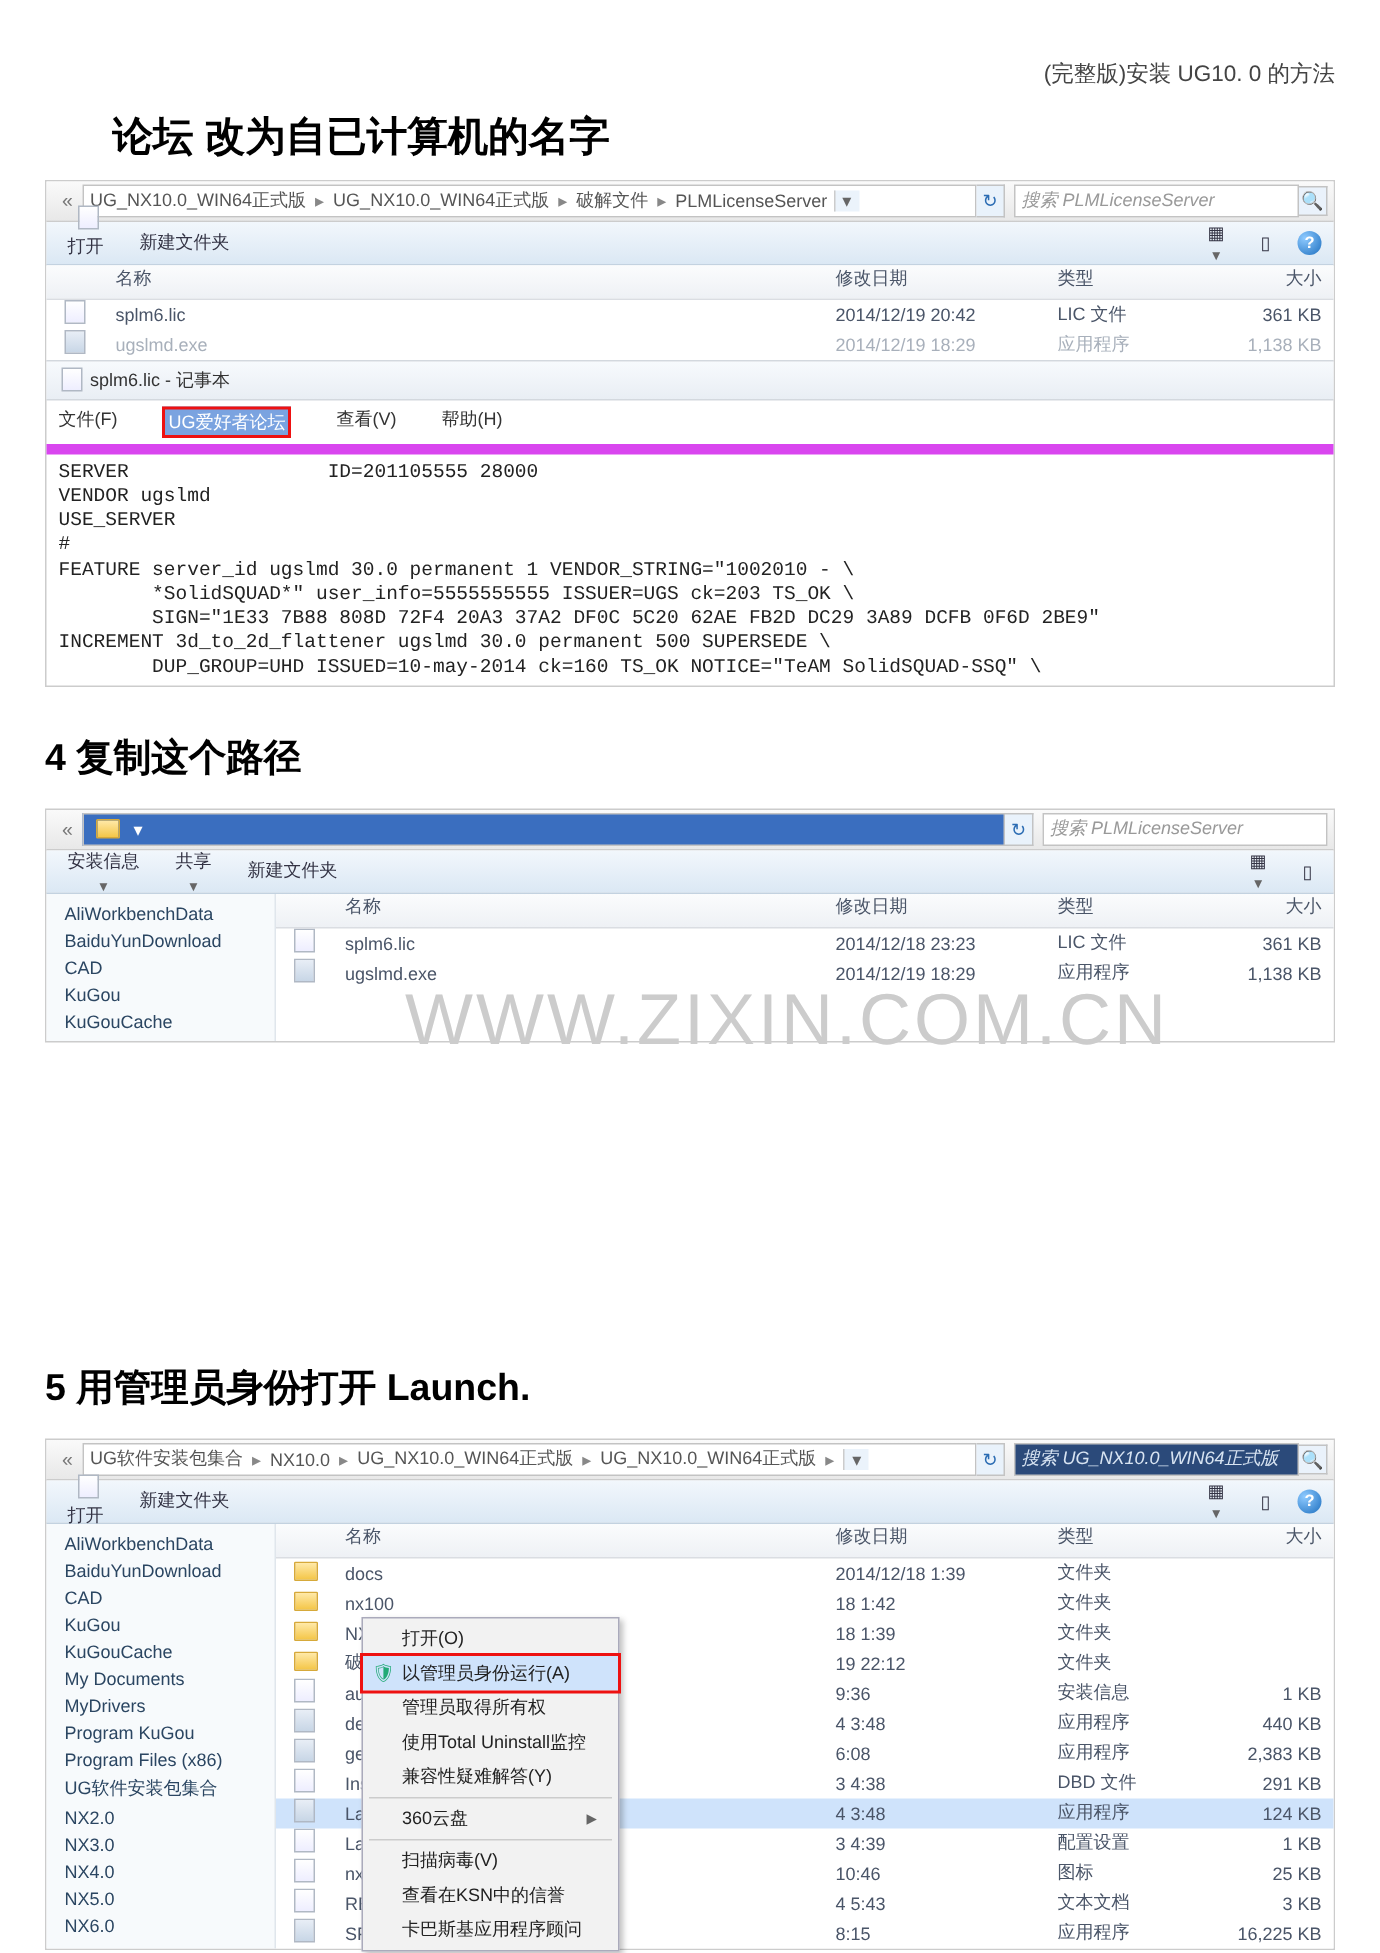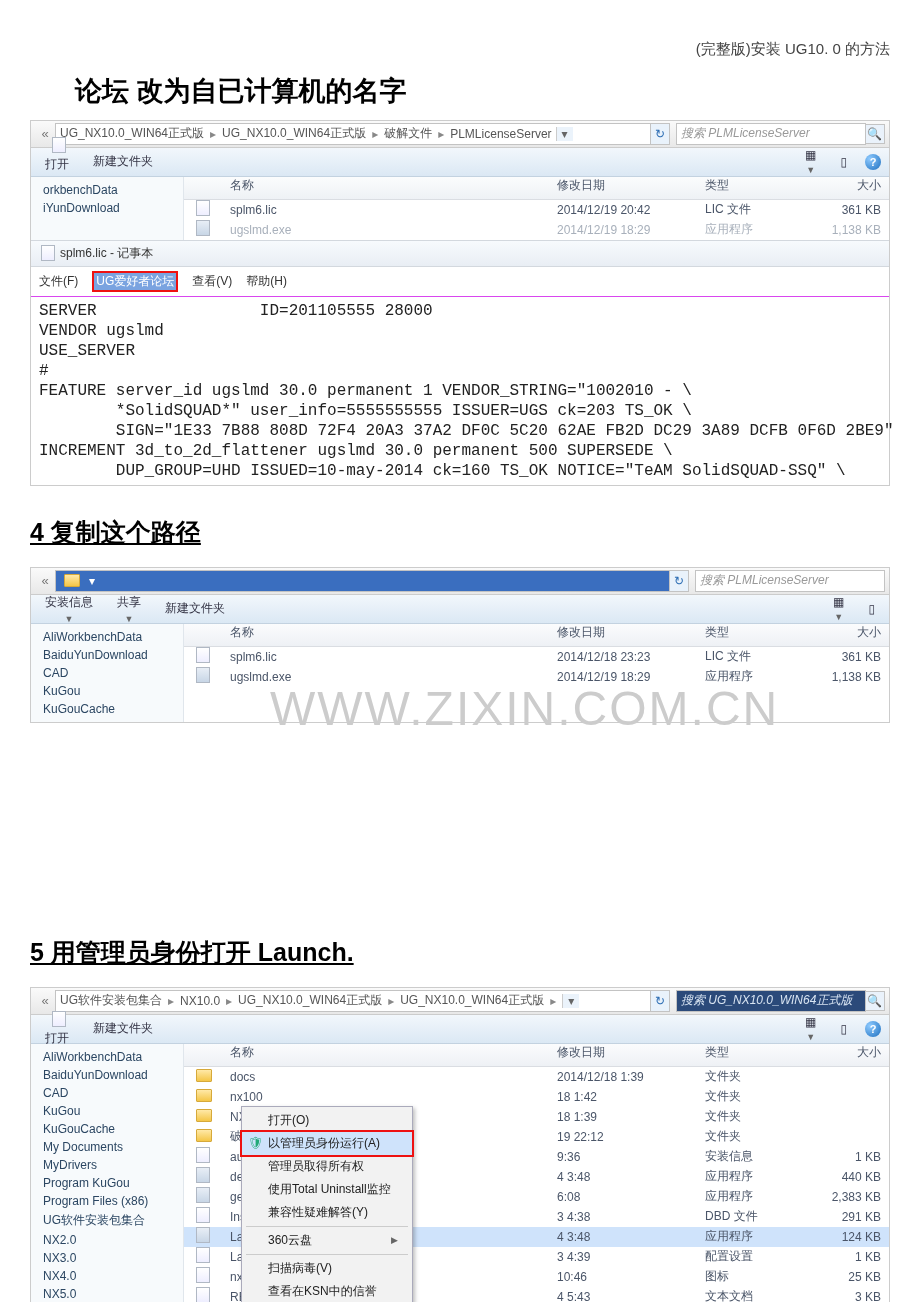--- a/index.html
+++ b/index.html
@@ -23,21 +23,20 @@
     line-height: 1.65;
   }
   .heading .indent2 {
     display: block;
     margin-left: 45px;
   }
   .section-heading {
     font-size: 25px;
     font-weight: bold;
     margin: 30px 0 18px 0;
-    text-decoration: underline;
   }
   .explorer {
     border: 1px solid #ccc;
     background: #fff;
     font-family: "Microsoft YaHei", Tahoma, sans-serif;
     font-size: 12px;
     color: #333;
     margin-bottom: 8px;
   }
   .explorer .breadcrumb-row {
@@ -105,28 +104,28 @@
   .listing-row{display:flex;height:20px;align-items:center;color:#4a5568;}
   .file-icon{width:12px;height:14px;border:1px solid #b0b8c4;background:linear-gradient(#fff,#eef);display:inline-block;margin-left:4px;}
   .file-icon.exe{background:linear-gradient(#e8eef6,#c8d6e6);}
   .file-icon.folder{background:linear-gradient(#ffe9a8,#f4c648);border-color:#d6a93a;width:14px;height:11px;border-radius:1px;}
   .notepad-title{
     background:linear-gradient(#f7fafd,#e9eef4);
     border-top:1px solid #d3d8de;border-bottom:1px solid #d3d8de;
     padding:4px 6px;display:flex;align-items:center;gap:5px;color:#333;
   }
   .notepad-menus{
-    display:flex;gap:14px;padding:4px 8px;
-    border-bottom:1px solid #d946ef;color:#333;
-    align-items:center;
+    display:flex;gap:30px;padding:4px 8px;
+    border-bottom:7px solid #d946ef;color:#333;
+    align-items:flex-start;
   }
   .redbox{border:2px solid #e11;padding:0 2px;background:#7aa3e0;color:#fff;}
   .notepad-text{
     font-family:"Courier New",monospace;
-    font-size:16px;color:#222;
+    font-size:13px;color:#222;
     padding:4px 8px;line-height:1.25;
     white-space:pre;
   }
   .watermark{
     color:#ccc;font-size:48px;letter-spacing:2px;
     margin:-50px 0 0 240px;font-family:Arial,sans-serif;
     pointer-events:none;
   }
   
   .context-menu{
@@ -183,24 +182,20 @@
     <div class="tb-btn">新建文件夹</div>
     <div class="spacer"></div>
     <div class="tb-btn">
         <span>▦</span>
         <span class="drop-arrow">▼</span>
       </div>
     <div class="tb-btn">▯</div>
     <div class="help-icon">?</div>
   </div>
   <div class="explorer-body">
-    <div class="sidebar">
-      <div class="sidebar-item">orkbenchData</div>
-      <div class="sidebar-item">iYunDownload</div>
-    </div>
     <div class="listing">
       <div class="listing-header">
         <div class="col c-icon"></div>
         <div class="col c-name">名称</div>
         <div class="col c-date">修改日期</div>
         <div class="col c-type">类型</div>
         <div class="col c-size">大小</div>
       </div>
       <div class="listing-row">
         <div class="col c-icon"><span class="file-icon"></span></div>

